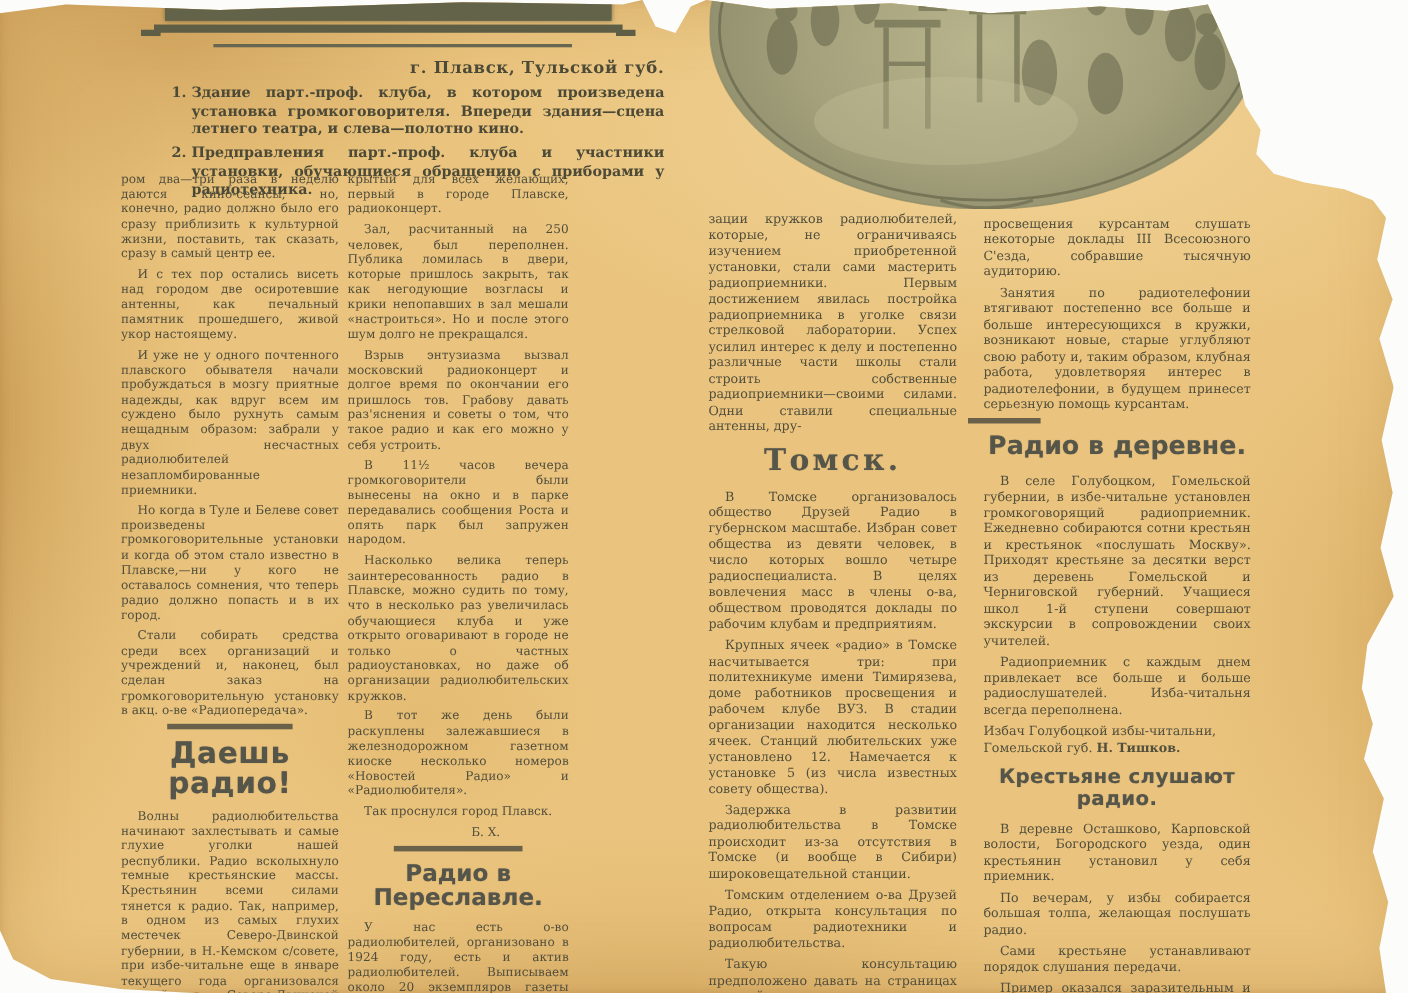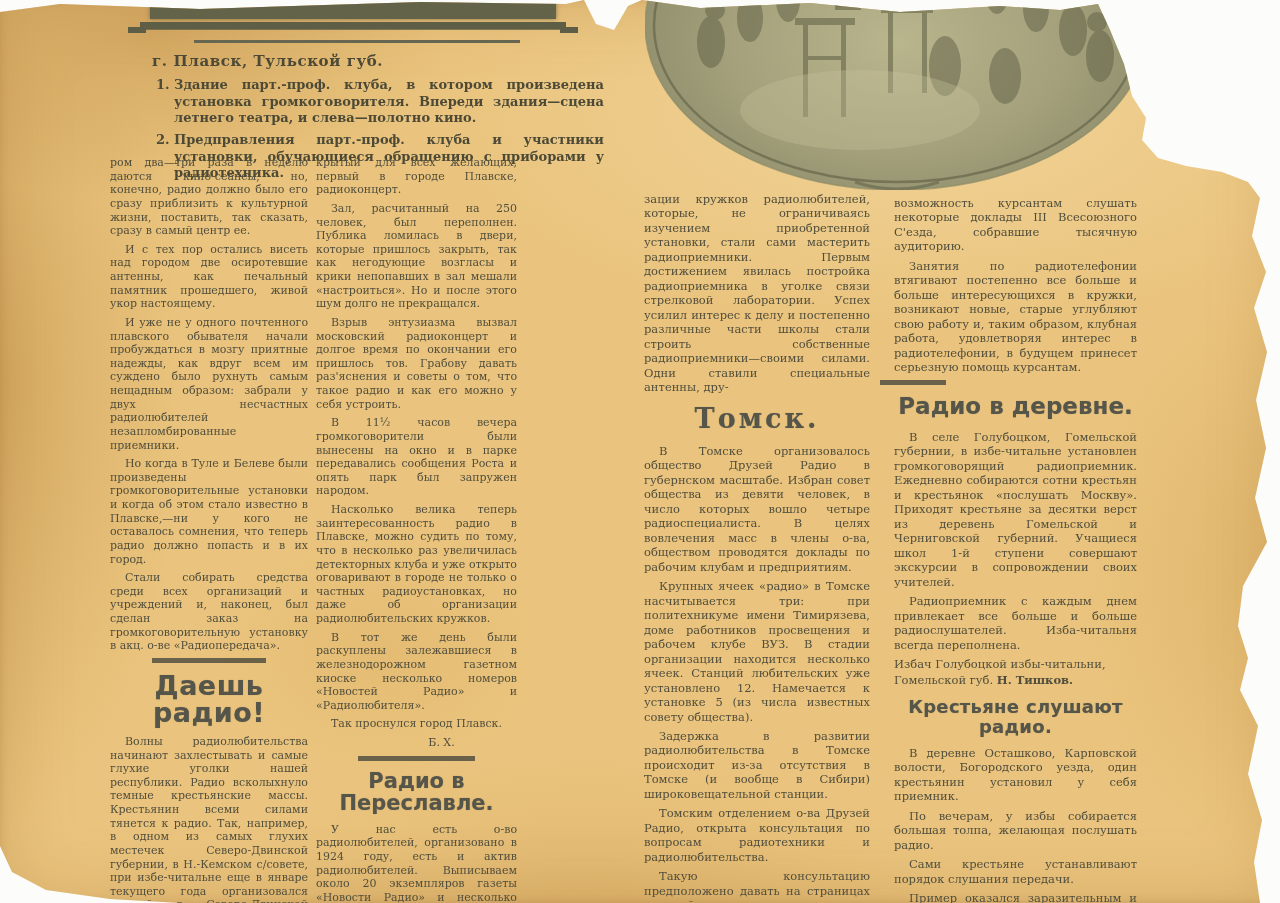--- a/index.html
+++ b/index.html
@@ -27,21 +27,21 @@
   .frame{position:absolute;left:128px;top:0;width:450px;height:50px;}
   .frame-inner{position:absolute;left:22px;top:0;width:406px;height:19px;background:#63634a;
     box-shadow:0 0 4px rgba(70,70,50,.6);}
   .frame-band{position:absolute;left:0;top:22px;width:450px;height:11px;background:#5e5d46;
     clip-path:polygon(0 100%,0 45%,12px 45%,12px 0,438px 0,438px 45%,100% 45%,100% 100%,96% 100%,96% 70%,4% 70%,4% 100%);}
   .frame-line{position:absolute;left:66px;top:40px;width:326px;height:3px;background:#676650;}
   
   .oval{position:absolute;left:645px;top:-140px;width:505px;height:330px;}
   
   .caption{position:absolute;left:152px;top:52px;width:452px;color:#4c4a36;}
-  .cap-title{text-align:left;font-weight:bold;font-size:15px;letter-spacing:.6px;margin-bottom:7px;}
+  .cap-title{text-align:right;font-weight:bold;font-size:15px;letter-spacing:.6px;margin-bottom:7px;}
   .capitem{position:relative;padding-left:22px;font-weight:bold;font-size:13px;line-height:1.28;
     margin-bottom:5px;text-align:justify;}
   .capitem .num{position:absolute;left:4px;top:0;}
   
   .col{position:absolute;color:#514e3c;text-align:justify;}
   .col1{left:110px;top:156px;width:198px;font-size:11px;line-height:1.24;}
   .col2{left:316px;top:156px;width:201px;font-size:11px;line-height:1.24;}
   .col3{left:644px;top:192px;width:226px;font-size:11.5px;line-height:1.26;}
   .col4{left:894px;top:196px;width:243px;font-size:11.5px;line-height:1.26;}
   .para{margin:0 0 5px;text-indent:15px;}
@@ -137,50 +137,50 @@
       <div>
           <div class="capitem"><span class="num">1.</span>Здание парт.-проф. клуба, в котором произведена установка громкоговорителя. Впереди здания—сцена летнего театра, и слева—полотно кино.</div>
           <div class="capitem"><span class="num">2.</span>Предправления парт.-проф. клуба и участники установки, обучающиеся обращению с приборами у радиотехника.</div>
         </div>
     </div>
 
     <div class="col col1">
         <p class="para noindent">ром два—три раза в неделю даются кино-сеансы, но, конечно, радио должно было его сразу приблизить к культурной жизни, поставить, так сказать, сразу в самый центр ее.</p>
         <p class="para">И с тех пор остались висеть над городом две осиротевшие антенны, как печальный памятник прошедшего, живой укор настоящему.</p>
         <p class="para">И уже не у одного почтенного плавского обывателя начали пробуждаться в мозгу приятные надежды, как вдруг всем им суждено было рухнуть самым нещадным образом: забрали у двух несчастных радиолюбителей незапломбированные приемники.</p>
-        <p class="para">Но когда в Туле и Белеве были произведены громкоговорительные установки и когда об этом стало известно в Плавске,—ни у кого не оставалось сомнения, что теперь радио должно попасть и в их город.</p>
+        <p class="para">Но когда в Туле и Белеве совет произведены громкоговорительные установки и когда об этом стало известно в Плавске,—ни у кого не оставалось сомнения, что теперь радио должно попасть и в их город.</p>
         <p class="para">Стали собирать средства среди всех организаций и учреждений и, наконец, был сделан заказ на громкоговорительную установку в акц. о-ве «Радиопередача».</p>
         <div class="bar"></div>
         <h2 class="head h-xl">Даешь радио!</h2>
         <p class="para">Волны радиолюбительства начинают захлестывать и самые глухие уголки нашей республики. Радио всколыхнуло темные крестьянские массы. Крестьянин всеми силами тянется к радио. Так, например, в одном из самых глухих местечек Северо-Двинской губернии, в Н.-Кемском с/совете, при избе-читальне еще в январе текущего года организовался первый в Северо-Двинской губернии кружок радиолюбителей в деревне. Организаторы кружка—изба-читальня и ячейка РЛКСМ.</p>
       </div>
     <div class="col col2">
         <p class="para noindent">крытый для всех желающих, первый в городе Плавске, радиоконцерт.</p>
         <p class="para">Зал, расчитанный на 250 человек, был переполнен. Публика ломилась в двери, которые пришлось закрыть, так как негодующие возгласы и крики непопавших в зал мешали «настроиться». Но и после этого шум долго не прекращался.</p>
         <p class="para">Взрыв энтузиазма вызвал московский радиоконцерт и долгое время по окончании его пришлось тов. Грабову давать раз'яснения и советы о том, что такое радио и как его можно у себя устроить.</p>
         <p class="para">В 11½ часов вечера громкоговорители были вынесены на окно и в парке передавались сообщения Роста и опять парк был запружен народом.</p>
-        <p class="para">Насколько велика теперь заинтересованность радио в Плавске, можно судить по тому, что в несколько раз увеличилась детекторных клуба и уже открыто оговаривают в городе не только о частных радиоустановках, но даже об организации радиолюбительских кружков.</p>
+        <p class="para">Насколько велика теперь заинтересованность радио в Плавске, можно судить по тому, что в несколько раз увеличилась обучающиеся клуба и уже открыто оговаривают в городе не только о частных радиоустановках, но даже об организации радиолюбительских кружков.</p>
         <p class="para">В тот же день были раскуплены залежавшиеся в железнодорожном газетном киоске несколько номеров «Новостей Радио» и «Радиолюбителя».</p>
         <p class="para">Так проснулся город Плавск.</p>
         <div class="sig center">Б. Х.</div>
         <div class="bar"></div>
         <h2 class="head h-lg">Радио в Переславле.</h2>
         <p class="para">У нас есть о-во радиолюбителей, организовано в 1924 году, есть и актив радиолюбителей. Выписываем около 20 экземпляров газеты «Новости Радио» и несколько журналов «Радиолюбитель», есть и миниатюрный магазин, снабжающий членов о-ва радиопринадлежностями. Имеется около 20 детекторных приемников, половина в городе, а другая в деревне. Вообще Переславский уезд начинает обвиваться проволокой. Переславцы стали с интересом ловить радиоволны, даже на свои самодельные приемники.</p>
       </div>
     <div class="col col3">
         <p class="para noindent">зации кружков радиолюбителей, которые, не ограничиваясь изучением приобретенной установки, стали сами мастерить радиоприемники. Первым достижением явилась постройка радиоприемника в уголке связи стрелковой лаборатории. Успех усилил интерес к делу и постепенно различные части школы стали строить собственные радиоприемники—своими силами. Одни ставили специальные антенны, дру-</p>
         <h2 class="head h-serif">Томск.</h2>
         <p class="para">В Томске организовалось общество Друзей Радио в губернском масштабе. Избран совет общества из девяти человек, в число которых вошло четыре радиоспециалиста. В целях вовлечения масс в члены о-ва, обществом проводятся доклады по рабочим клубам и предприятиям.</p>
         <p class="para">Крупных ячеек «радио» в Томске насчитывается три: при политехникуме имени Тимирязева, доме работников просвещения и рабочем клубе ВУЗ. В стадии организации находится несколько ячеек. Станций любительских уже установлено 12. Намечается к установке 5 (из числа известных совету общества).</p>
         <p class="para">Задержка в развитии радиолюбительства в Томске происходит из-за отсутствия в Томске (и вообще в Сибири) широковещательной станции.</p>
         <p class="para">Томским отделением о-ва Друзей Радио, открыта консультация по вопросам радиотехники и радиолюбительства.</p>
         <p class="para">Такую консультацию предположено давать на страницах местной прессы.</p>
       </div>
     <div class="col col4">
-        <p class="para noindent">возможность курсантам слушать некоторые доклады III Всесоюзного С'езда, собравшие тысячную аудиторию.</p>
+        <p class="para noindent">просвещения курсантам слушать некоторые доклады III Всесоюзного С'езда, собравшие тысячную аудиторию.</p>
         <p class="para">Занятия по радиотелефонии втягивают постепенно все больше и больше интересующихся в кружки, возникают новые, старые углубляют свою работу и, таким образом, клубная работа, удовлетворяя интерес в радиотелефонии, в будущем принесет серьезную помощь курсантам.</p>
         <div class="bar bar-short"></div>
         <h2 class="head h-lg2">Радио в деревне.</h2>
         <p class="para">В селе Голубоцком, Гомельской губернии, в избе-читальне установлен громкоговорящий радиоприемник. Ежедневно собираются сотни крестьян и крестьянок «послушать Москву». Приходят крестьяне за десятки верст из деревень Гомельской и Черниговской губерний. Учащиеся школ 1-й ступени совершают экскурсии в сопровождении своих учителей.</p>
         <p class="para">Радиоприемник с каждым днем привлекает все больше и больше радиослушателей. Изба-читальня всегда переполнена.</p>
         <div class="sigline"><span>Избач Голубоцкой избы-читальни,</span></div>
         <div class="sigline"><span>Гомельской губ. </span><span class="b">Н. Тишков.</span></div>
         <h2 class="head h-md">Крестьяне слушают радио.</h2>
         <p class="para">В деревне Осташково, Карповской волости, Богородского уезда, один крестьянин установил у себя приемник.</p>
         <p class="para">По вечерам, у избы собирается большая толпа, желающая послушать радио.</p>

